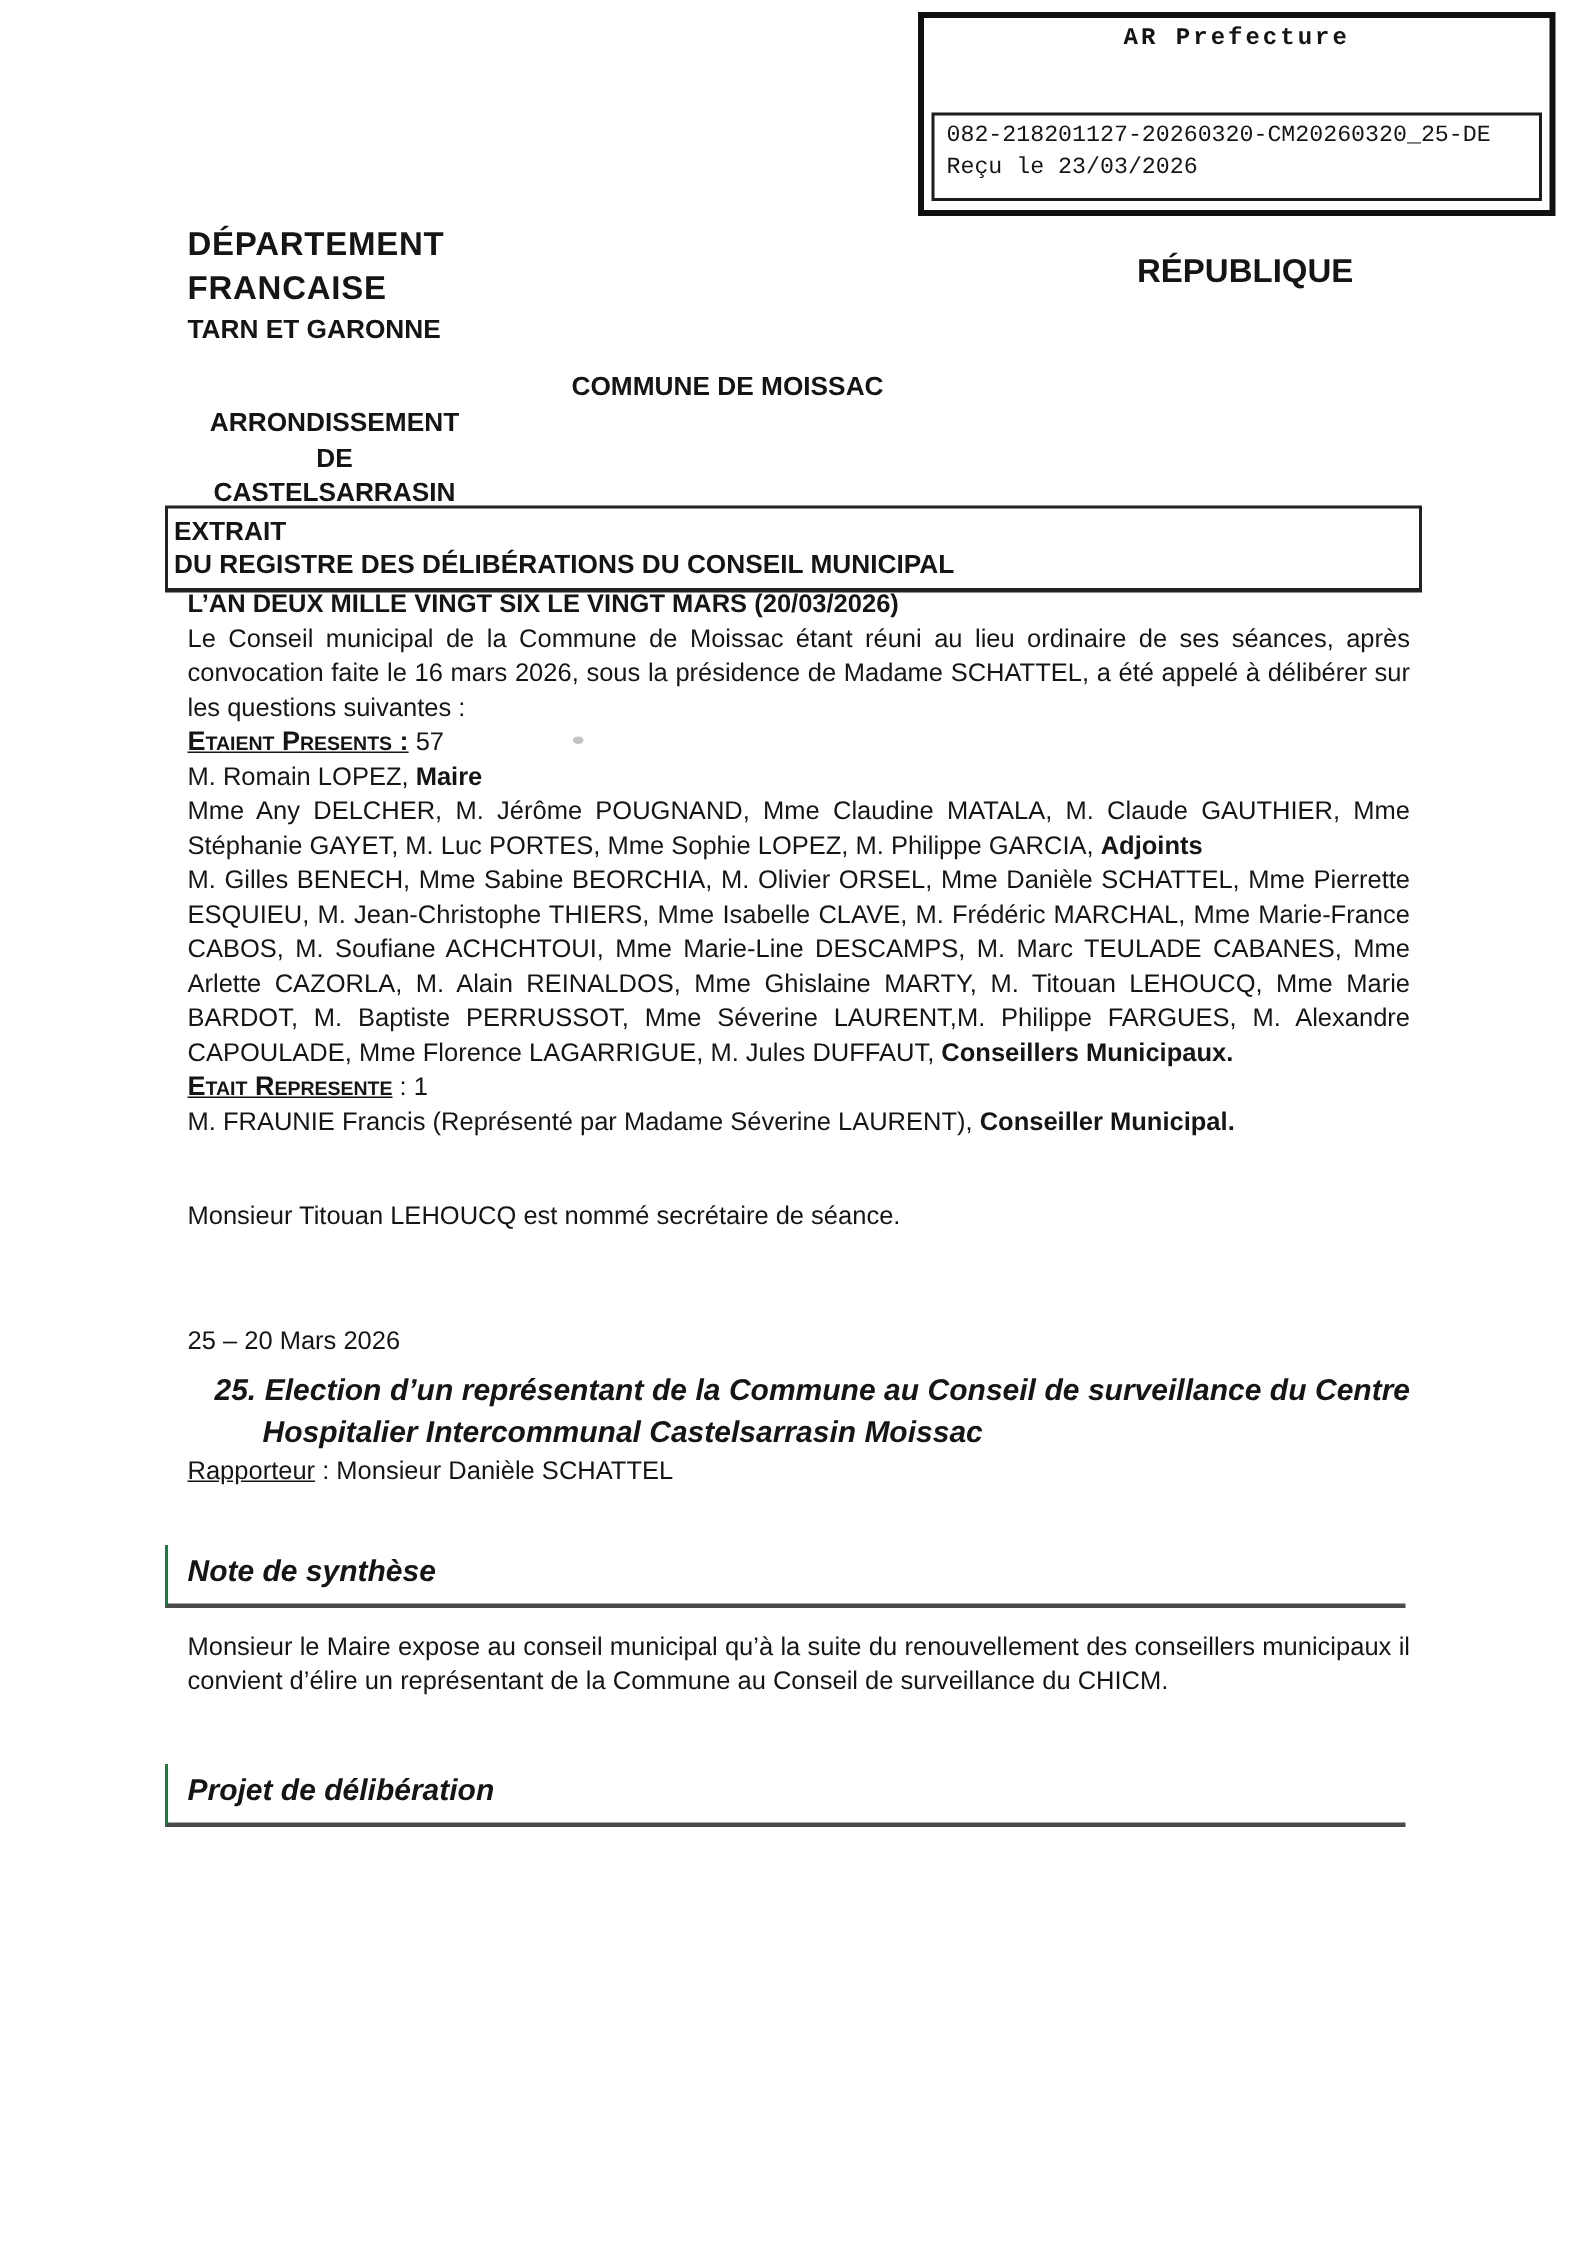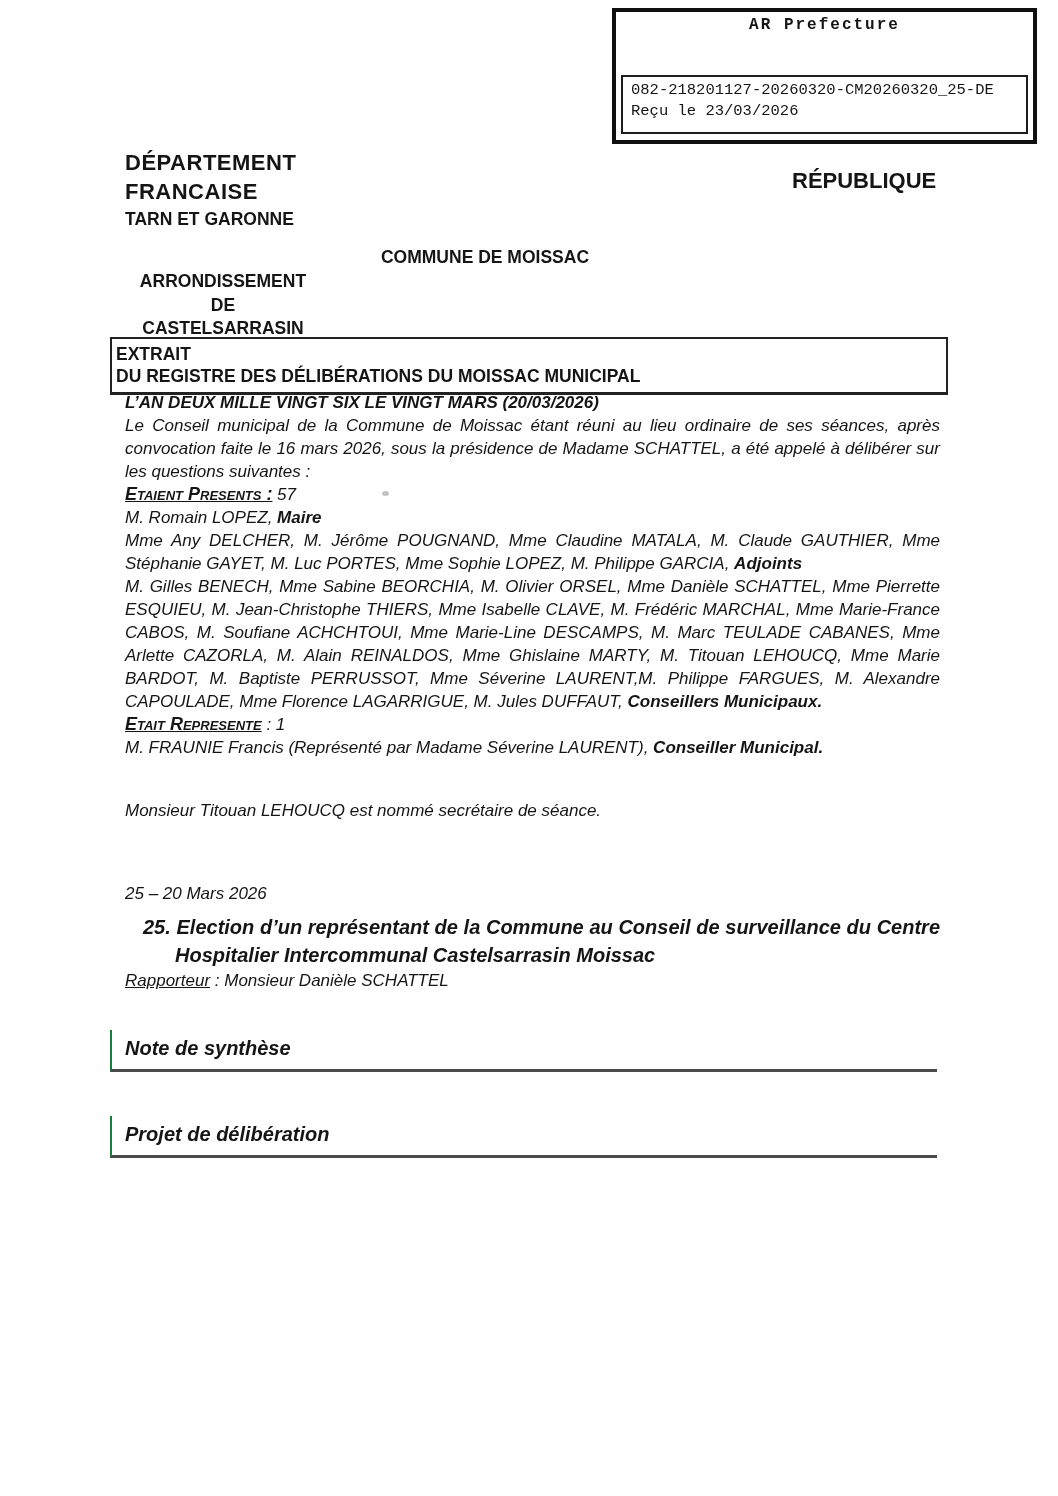--- a/index.html
+++ b/index.html
@@ -21,35 +21,35 @@
     border:2px solid #1d1d1d; padding:3px 8px 10px 8px;
     font-family:"Liberation Mono", monospace; font-size:15.5px; line-height:21px;
     white-space:nowrap;
     margin-top:36px;
   }
 
   
   .dept { position:absolute; left:125px; top:148px; font-weight:bold; }
   .dept .big { font-size:22px; line-height:29px; letter-spacing:0.5px; }
   .dept .small { font-size:17.5px; line-height:26px; }
-  .republique { position:absolute; left:792px; top:168px; font-weight:bold; font-size:22px; }
+  .republique { position:absolute; left:758px; top:168px; font-weight:bold; font-size:22px; }
   .commune { position:absolute; left:0; top:247px; width:970px; text-align:center; font-weight:bold; font-size:17.5px; }
   .arrond { position:absolute; left:123px; top:270px; width:200px; text-align:center; font-weight:bold; font-size:17.5px; line-height:23.5px; }
 
   
   .extrait {
     position:absolute; left:110px; top:337px; width:826px;
     border:2px solid #222; border-bottom-width:3px;
     text-align:left; font-weight:bold; font-size:17.5px; line-height:22px;
     padding:4px 4px 5px 4px;
   }
 
   
   .main { position:absolute; left:125px; top:391px; width:815px; font-size:17px; line-height:23px; }
-  .main p { margin:0;font-style:italic; }
+  .main p { margin:0; }
   .j { text-align:justify; }
   .b { font-weight:bold; }
   .sc-label { font-weight:bold; font-variant:small-caps; text-decoration:underline; font-size:18px; }
   .u { text-decoration:underline; }
 
   .mt-secretaire { margin-top:40px !important; }
   .mt-ref { margin-top:60px !important; }
 
   .title-block {
     margin:8px 0 0 50px !important; width:765px;
@@ -90,21 +90,21 @@
   <div class="republique">RÉPUBLIQUE</div>
   <div class="commune">COMMUNE DE MOISSAC</div>
   <div class="arrond">
     <div>ARRONDISSEMENT</div>
     <div>DE</div>
     <div>CASTELSARRASIN</div>
   </div>
 
   <div class="extrait">
     <div>EXTRAIT</div>
-    <div>DU REGISTRE DES DÉLIBÉRATIONS DU MOISSAC MUNICIPAL</div>
+    <div>DU REGISTRE DES DÉLIBÉRATIONS DU CONSEIL MUNICIPAL</div>
   </div>
 
   <div class="speck"></div>
 
   <div class="main">
 
     <p class="b">L’AN DEUX MILLE VINGT SIX LE VINGT MARS (20/03/2026)</p>
 
     <p class="j">Le Conseil municipal de la Commune de Moissac étant réuni au lieu ordinaire de ses séances, après convocation faite le 16 mars 2026, sous la présidence de Madame SCHATTEL, a été appelé à délibérer sur les questions suivantes :</p>
 
@@ -123,18 +123,19 @@
     <p class="mt-secretaire">Monsieur Titouan LEHOUCQ est nommé secrétaire de séance.</p>
 
     <p class="mt-ref">25 – 20 Mars 2026</p>
 
     <p class="title-block"><span>25.</span> <span>Election d’un représentant de la Commune au Conseil de surveillance du Centre Hospitalier Intercommunal Castelsarrasin Moissac</span></p>
 
     <p><span class="u">Rapporteur</span><span> : Monsieur Danièle SCHATTEL</span></p>
 
     <p class="rule-head">Note de synthèse</p>
 
+    <p class="j mt-para1">Monsieur le Maire expose au conseil municipal qu’à la suite du renouvellement des conseillers municipaux il convient d’élire un représentant de la Commune au Conseil de surveillance du CHICM.</p>
 
 
     <p class="rule-head second">Projet de délibération</p>
 
   </div>
 </div>
 
 </body></html>

